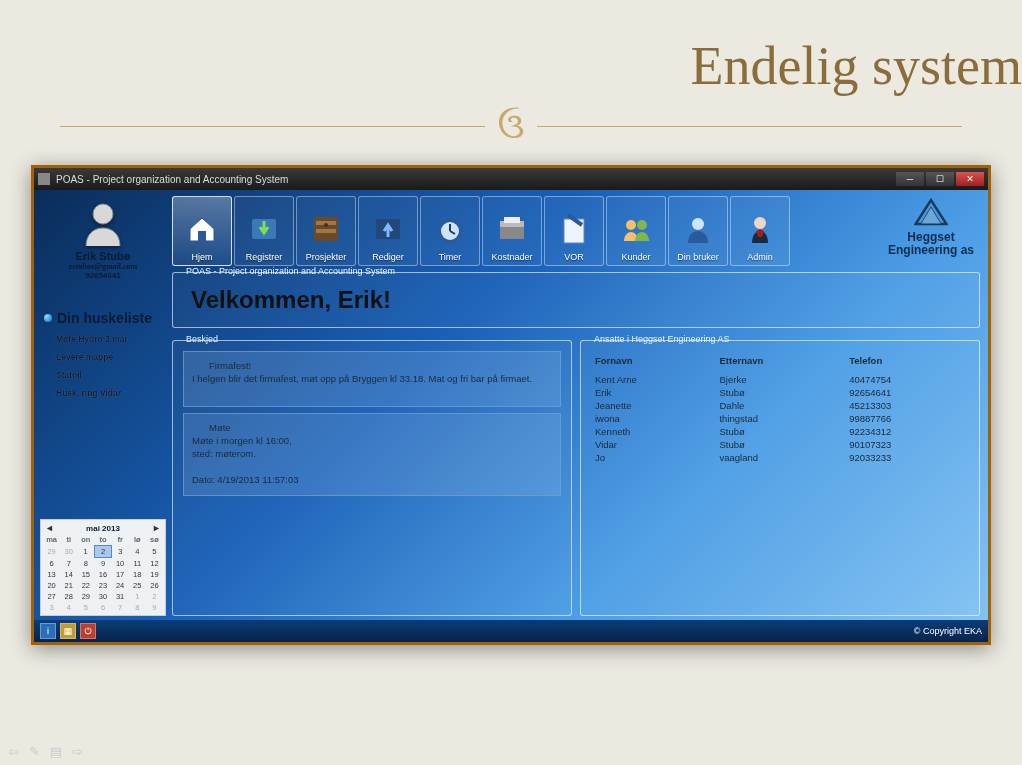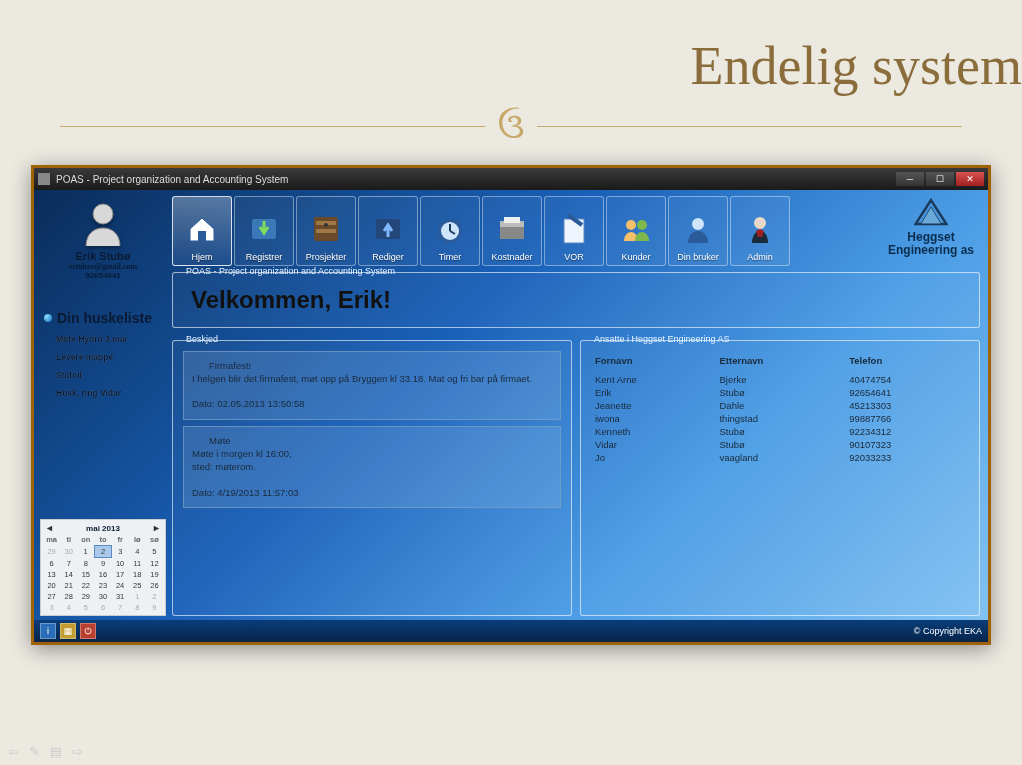--- a/index.html
+++ b/index.html
@@ -434,21 +434,21 @@
 
       <div class="panel welcome-panel">
         <span class="panel-legend">POAS - Project organization and Accounting System</span>
         <div class="welcome-text">Velkommen, Erik!</div>
       </div>
 
       <div class="content-row">
         <div class="panel col" style="min-height:220px;">
           <span class="panel-legend">Beskjed</span>
           <div id="msg-list">
-              <div class="msg-box"><div class="msg-title">Firmafest!</div><div>I helgen blir det firmafest, møt opp på Bryggen kl 33.18. Mat og fri bar på firmaet.</div><br><div>Dato: 02.05.2013 13:50:58</div></div>
+              <div class="msg-box"><div class="msg-title">Firmafest!</div><div>I helgen blir det firmafest, møt opp på Bryggen kl 33.18. Mat og fri bar på firmaet.</div><br></div>
               <div class="msg-box"><div class="msg-title">Møte</div><div>Møte i morgen kl 16:00,<br>sted: møterom.</div><br><div>Dato: 4/19/2013 11:57:03</div></div>
             </div>
         </div>
         <div class="panel col" style="min-height:220px;">
           <span class="panel-legend">Ansatte i Heggset Engineering AS</span>
           <table class="emp-table">
             <thead>
                 <tr id="emp-head">
                   <th>Fornavn</th>
                   <th>Etternavn</th>

